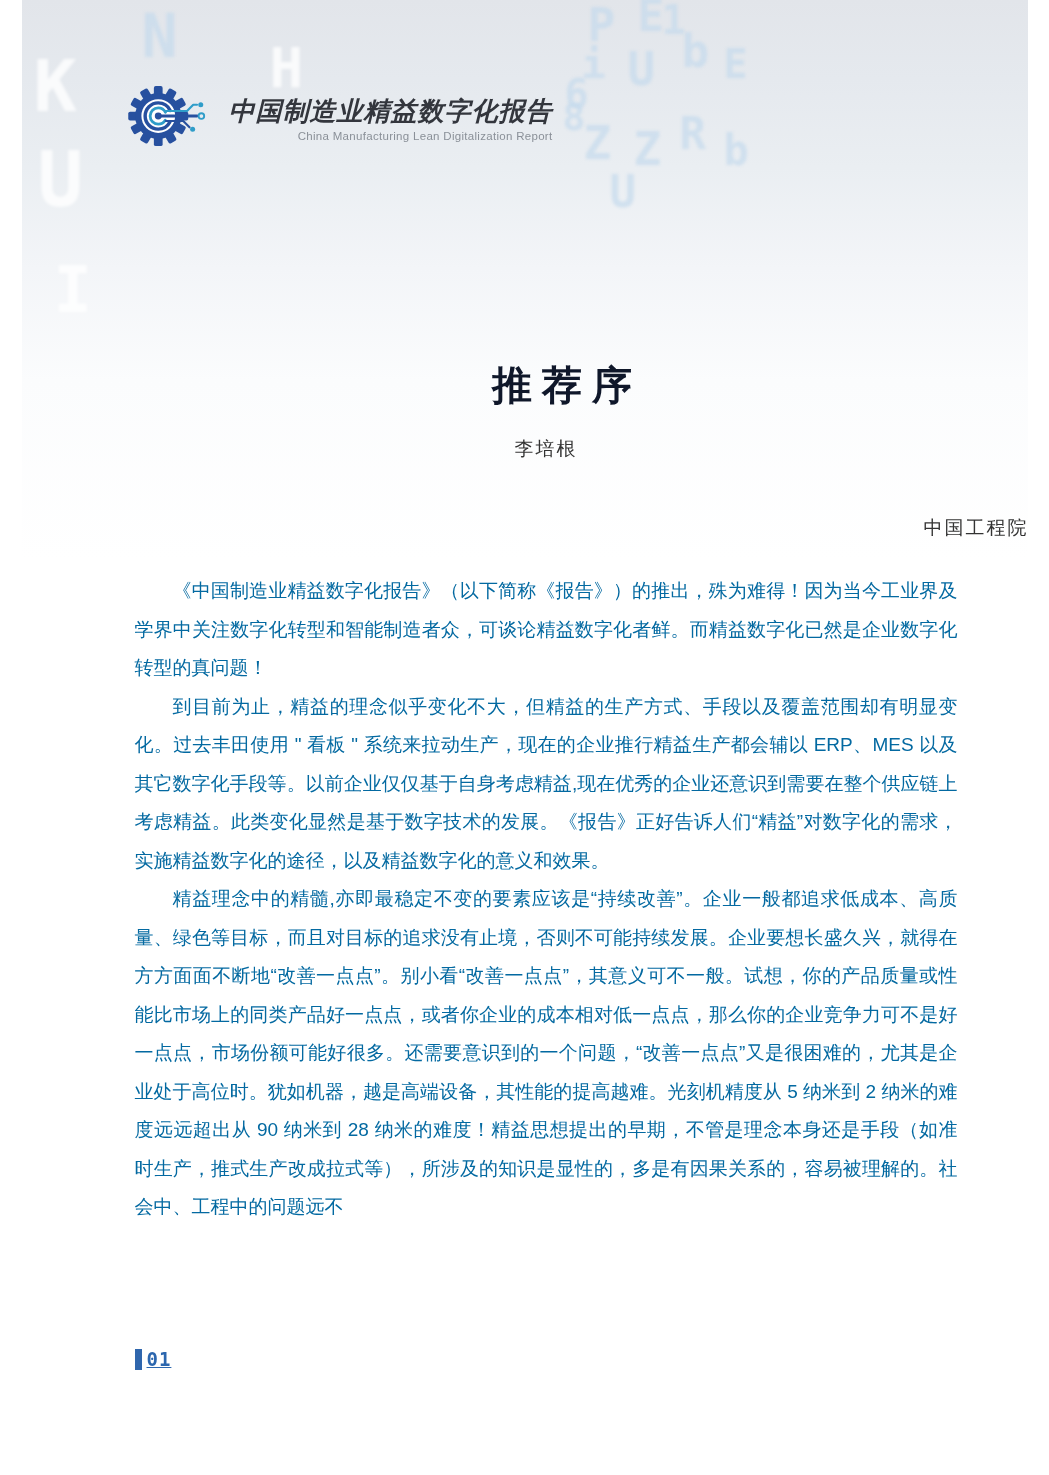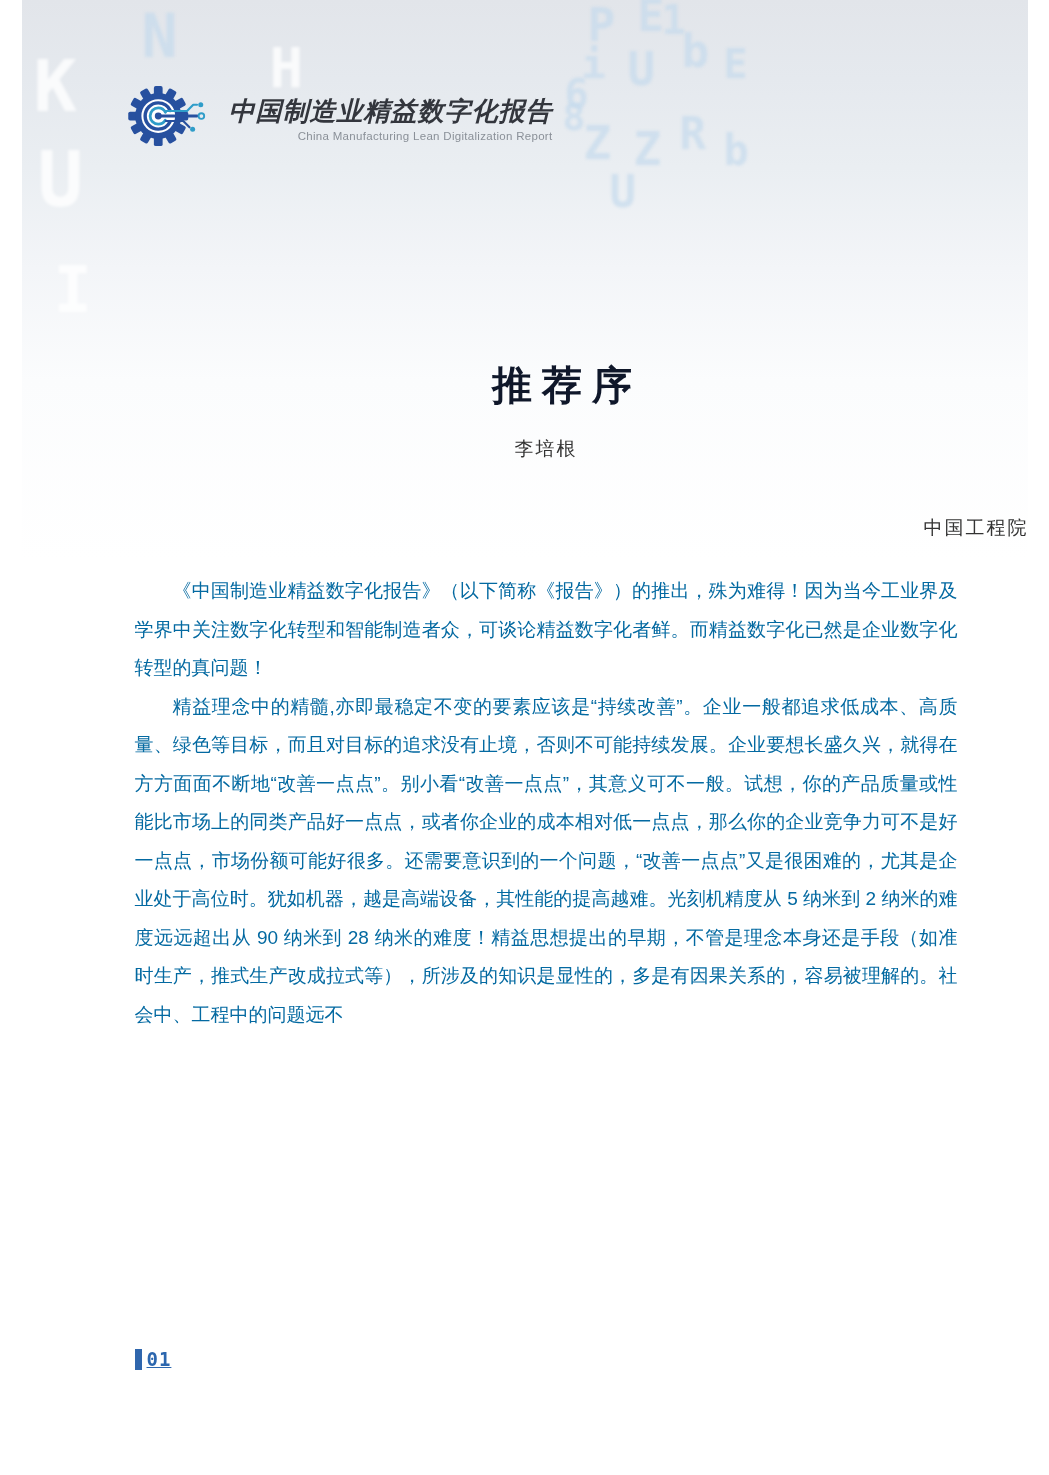--- a/index.html
+++ b/index.html
@@ -153,20 +153,21 @@
       <div class="logo-subtitle">China Manufacturing Lean Digitalization Report</div>
     </span>
   </div>
 
   <h1 class="preface-title">推荐序</h1>
   <div class="preface-author">李培根</div>
   <div class="preface-author-title">中国工程院院士</div>
 
   <div class="preface-body">
       <p>《中国制造业精益数字化报告》（以下简称《报告》）的推出，殊为难得！因为当今工业界及学界中关注数字化转型和智能制造者众，可谈论精益数字化者鲜。而精益数字化已然是企业数字化转型的真问题！</p>
+      <p>到目前为止，精益的理念似乎变化不大，但精益的生产方式、手段以及覆盖范围却有明显变化。过去丰田使用 " 看板 " 系统来拉动生产，现在的企业推行精益生产都会辅以 ERP、MES 以及其它数字化手段等。以前企业仅仅基于自身考虑精益,现在优秀的企业还意识到需要在整个供应链上考虑精益。此类变化显然是基于数字技术的发展。《报告》正好告诉人们“精益”对数字化的需求，实施精益数字化的途径，以及精益数字化的意义和效果。</p>
       <p>精益理念中的精髓,亦即最稳定不变的要素应该是“持续改善”。企业一般都追求低成本、高质量、绿色等目标，而且对目标的追求没有止境，否则不可能持续发展。企业要想长盛久兴，就得在方方面面不断地“改善一点点”。别小看“改善一点点”，其意义可不一般。试想，你的产品质量或性能比市场上的同类产品好一点点，或者你企业的成本相对低一点点，那么你的企业竞争力可不是好一点点，市场份额可能好很多。还需要意识到的一个问题，“改善一点点”又是很困难的，尤其是企业处于高位时。犹如机器，越是高端设备，其性能的提高越难。光刻机精度从 5 纳米到 2 纳米的难度远远超出从 90 纳米到 28 纳米的难度！精益思想提出的早期，不管是理念本身还是手段（如准时生产，推式生产改成拉式等），所涉及的知识是显性的，多是有因果关系的，容易被理解的。社会中、工程中的问题远不</p>
     </div>
 
   <div class="page-footer">
     <span class="bar"></span>
     <span class="num">01</span>
   </div>
 
 </div>
 

